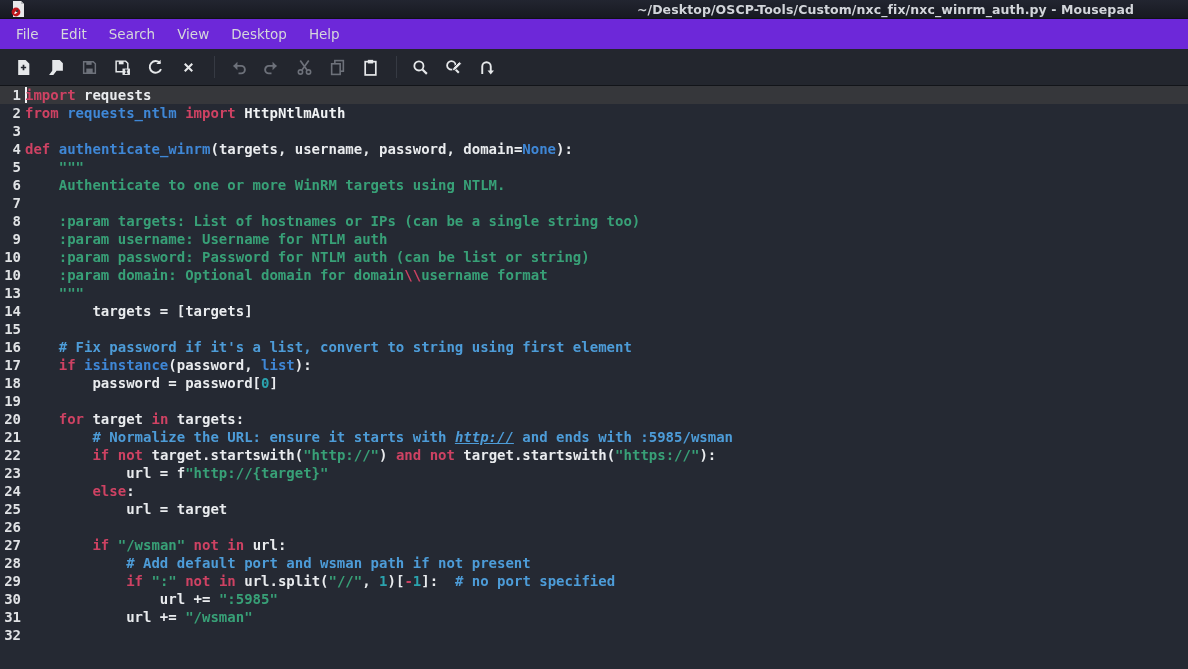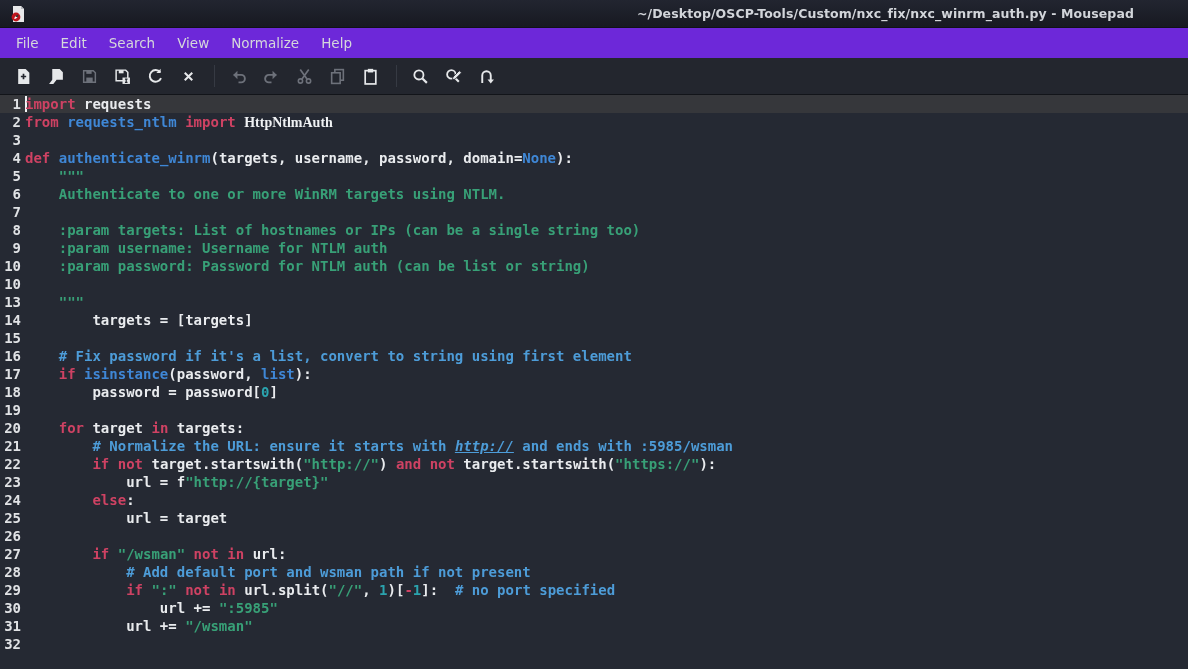--- a/index.html
+++ b/index.html
@@ -1,21 +1,21 @@
 <!DOCTYPE html>
 <html><head>
 <meta charset="utf-8">
 <style>
   * { box-sizing: border-box; margin: 0; padding: 0; }
   html,body { width:1188px; height:669px; overflow:hidden; }
   body { background:#252933; font-family:"DejaVu Sans", sans-serif; }
 
   
   .titlebar {
-    height:28px; display:flex; align-items:center;
+    height:19px; display:flex; align-items:center;
     background:linear-gradient(#222530,#171921);
     border-bottom:1px solid #101218;
   }
   .app-icon { margin-left:9px; width:18px; height:18px; flex:0 0 auto; }
   .title {
     margin-left:auto; padding-right:54px;
     color:#d2d5da; font-size:12.5px; font-weight:bold; letter-spacing:0.1px;
   }
 
   
@@ -53,21 +53,21 @@
   }
   .tk-k   { color:#ce4263; }
   .tk-b   { color:#3f87d6; }
   .tk-s   { color:#38a077; }
   .tk-d   { color:#38a077; }
   .tk-c   { color:#4d9cd8; }
   .tk-u   { color:#4d9cd8; font-style:italic; text-decoration:underline; }
   .tk-n   { color:#2ba3ae; }
   .tk-e   { color:#ce4263; }
   .tk-w   { color:#e9ebee; }
-  .tk-cls { color:#f0f2f4;font-family:Liberation Serif, serif; }
+  .tk-cls { color:#f0f2f4; }
   svg { display:block; }
 </style>
 </head>
 <body>
 
 <div class="titlebar">
   <span class="app-icon">
     <svg width="18" height="18" viewBox="0 0 18 18">
       <path d="M4 1h8l3 3v13H4z" fill="#e8e8ea"></path>
       <path d="M12 1v3h3z" fill="#b9bbbf"></path>
@@ -77,21 +77,21 @@
     </svg>
   </span>
   <span class="title">~/Desktop/OSCP-Tools/Custom/nxc_fix/nxc_winrm_auth.py - Mousepad</span>
 </div>
 
 <div class="menubar">
   <span class="menu-item">File</span>
   <span class="menu-item">Edit</span>
   <span class="menu-item">Search</span>
   <span class="menu-item">View</span>
-  <span class="menu-item">Normalize</span>
+  <span class="menu-item">Desktop</span>
   <span class="menu-item">Help</span>
 </div>
 
 <div class="toolbar">
   <button class="tb-btn" title="">
     <svg width="17" height="17" viewBox="0 0 16 16">
       <path d="M3 1h7l3.5 3.5V15H3z" fill="currentColor"></path>
       <path d="M8 5.5v5M5.5 8h5" stroke="#23262e" stroke-width="1.6" fill="none"></path>
     </svg>
   </button>
@@ -189,21 +189,21 @@
     <div class="line current"><span class="ln">1</span><span class="code"><span class="cursor"></span><span class="tk-k">import</span><span class="tk-w"> requests</span></span></div>
     <div class="line"><span class="ln">2</span><span class="code"><span class="tk-k">from</span><span class="tk-w"> </span><span class="tk-b">requests_ntlm</span><span class="tk-w"> </span><span class="tk-k">import</span><span class="tk-w"> </span><span class="tk-cls">HttpNtlmAuth</span></span></div>
     <div class="line"><span class="ln">3</span><span class="code"></span></div>
     <div class="line"><span class="ln">4</span><span class="code"><span class="tk-k">def</span><span class="tk-w"> </span><span class="tk-b">authenticate_winrm</span><span class="tk-w">(targets, username, password, domain=</span><span class="tk-b">None</span><span class="tk-w">):</span></span></div>
     <div class="line"><span class="ln">5</span><span class="code"><span class="tk-d">    """</span></span></div>
     <div class="line"><span class="ln">6</span><span class="code"><span class="tk-d">    Authenticate to one or more WinRM targets using NTLM.</span></span></div>
     <div class="line"><span class="ln">7</span><span class="code"></span></div>
     <div class="line"><span class="ln">8</span><span class="code"><span class="tk-d">    :param targets: List of hostnames or IPs (can be a single string too)</span></span></div>
     <div class="line"><span class="ln">9</span><span class="code"><span class="tk-d">    :param username: Username for NTLM auth</span></span></div>
     <div class="line"><span class="ln">10</span><span class="code"><span class="tk-d">    :param password: Password for NTLM auth (can be list or string)</span></span></div>
-    <div class="line"><span class="ln">10</span></div>
+    <div class="line"><span class="ln">10</span><span class="code"><span class="tk-d">    :param domain: Optional domain for domain</span><span class="tk-e">\\</span><span class="tk-d">username format</span></span></div>
     <div class="line"><span class="ln">13</span><span class="code"><span class="tk-d">    """</span></span></div>
     <div class="line"><span class="ln">14</span><span class="code"><span class="tk-w">        targets = [targets]</span></span></div>
     <div class="line"><span class="ln">15</span><span class="code"></span></div>
     <div class="line"><span class="ln">16</span><span class="code"><span class="tk-c">    # Fix password if it's a list, convert to string using first element</span></span></div>
     <div class="line"><span class="ln">17</span><span class="code"><span class="tk-w">    </span><span class="tk-k">if</span><span class="tk-w"> </span><span class="tk-b">isinstance</span><span class="tk-w">(password, </span><span class="tk-b">list</span><span class="tk-w">):</span></span></div>
     <div class="line"><span class="ln">18</span><span class="code"><span class="tk-w">        password = password[</span><span class="tk-n">0</span><span class="tk-w">]</span></span></div>
     <div class="line"><span class="ln">19</span><span class="code"></span></div>
     <div class="line"><span class="ln">20</span><span class="code"><span class="tk-w">    </span><span class="tk-k">for</span><span class="tk-w"> target </span><span class="tk-k">in</span><span class="tk-w"> targets:</span></span></div>
     <div class="line"><span class="ln">21</span><span class="code"><span class="tk-c">        # Normalize the URL: ensure it starts with </span><span class="tk-u">http://</span><span class="tk-c"> and ends with :5985/wsman</span></span></div>
     <div class="line"><span class="ln">22</span><span class="code"><span class="tk-w">        </span><span class="tk-k">if</span><span class="tk-w"> </span><span class="tk-k">not</span><span class="tk-w"> target.startswith(</span><span class="tk-s">"http://"</span><span class="tk-w">) </span><span class="tk-k">and</span><span class="tk-w"> </span><span class="tk-k">not</span><span class="tk-w"> target.startswith(</span><span class="tk-s">"https://"</span><span class="tk-w">):</span></span></div>

